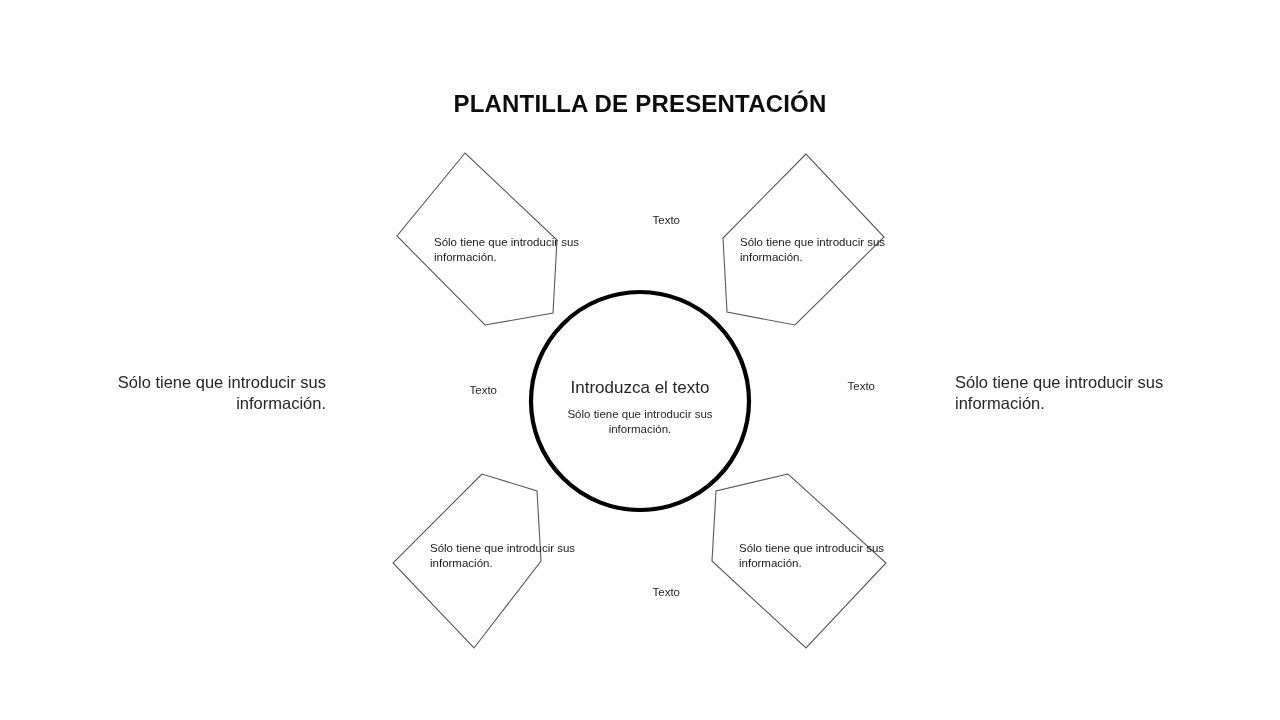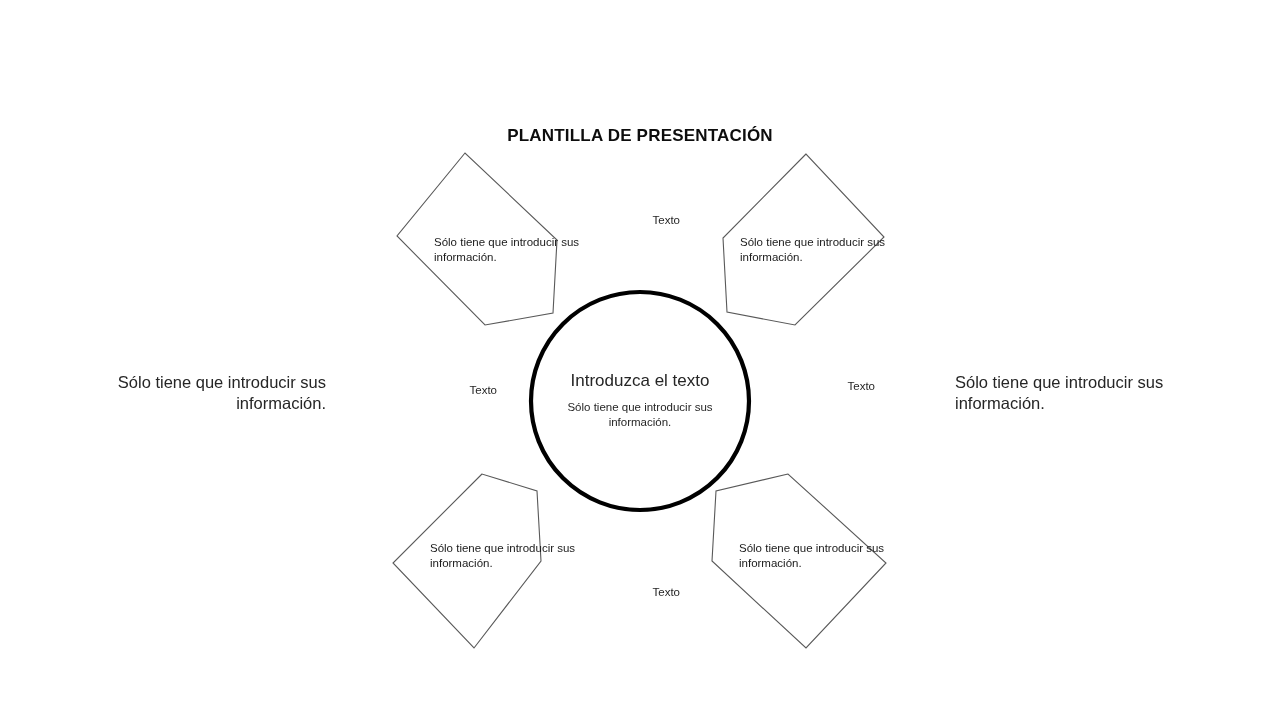--- a/index.html
+++ b/index.html
@@ -24,27 +24,26 @@
     background: #ffffff;
   }
 
   
   #slide-title {
     position: absolute;
     left: 0;
     top: 88px;
     width: 1280px;
     text-align: center;
-    font-size: 17px;
+    font-size: 24px;
     font-weight: bold;
     letter-spacing: 0.2px;
     color: #0d0d0d;
     line-height: 32px;
     white-space: nowrap;
-    margin-top: 32px;
   }
 
   
   #diagram-svg {
     position: absolute;
     left: 0;
     top: 0;
     width: 1280px;
     height: 720px;
   }
@@ -54,21 +53,21 @@
     position: absolute;
     left: 540px;
     top: 370px;
     width: 200px;
     text-align: center;
   }
   .center-heading {
     font-size: 17px;
     line-height: 22px;
     color: #262626;
-    margin: 0 0 8px 0;
+    margin: 7px 0 8px 0;
     white-space: nowrap;
   }
   .center-body {
     font-size: 11.5px;
     line-height: 14.5px;
     color: #262626;
     margin: 0;
   }
 
   

